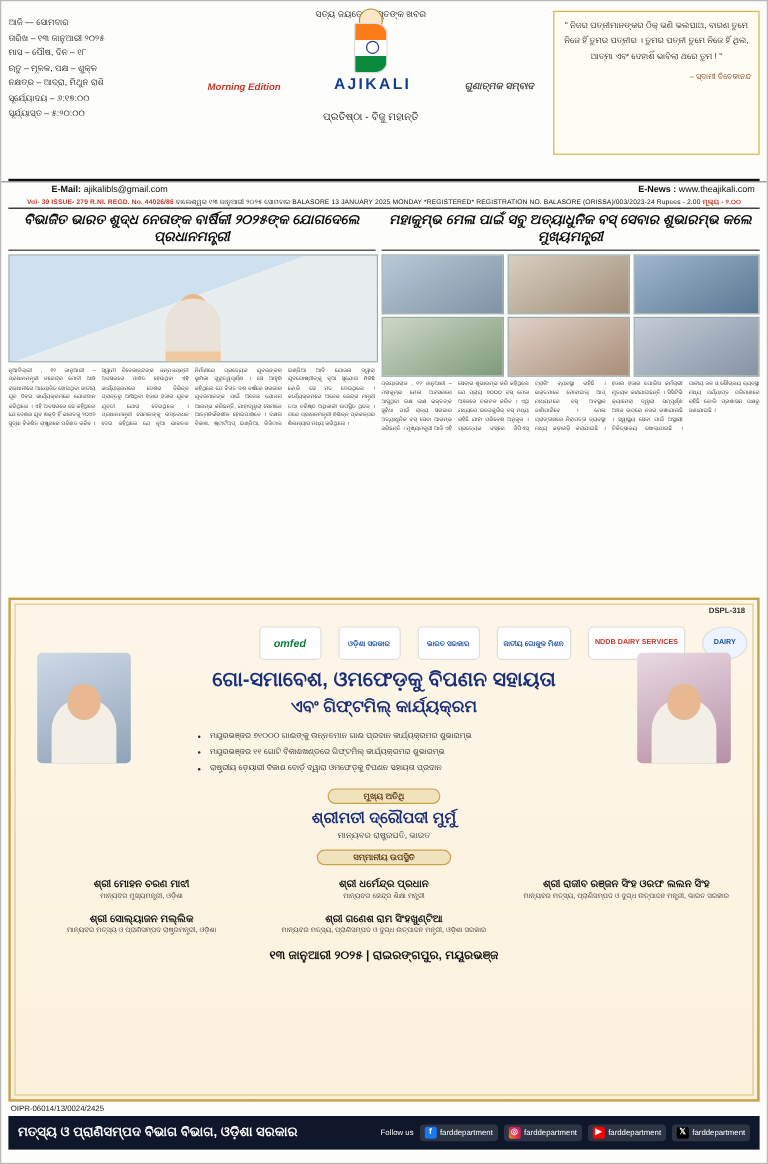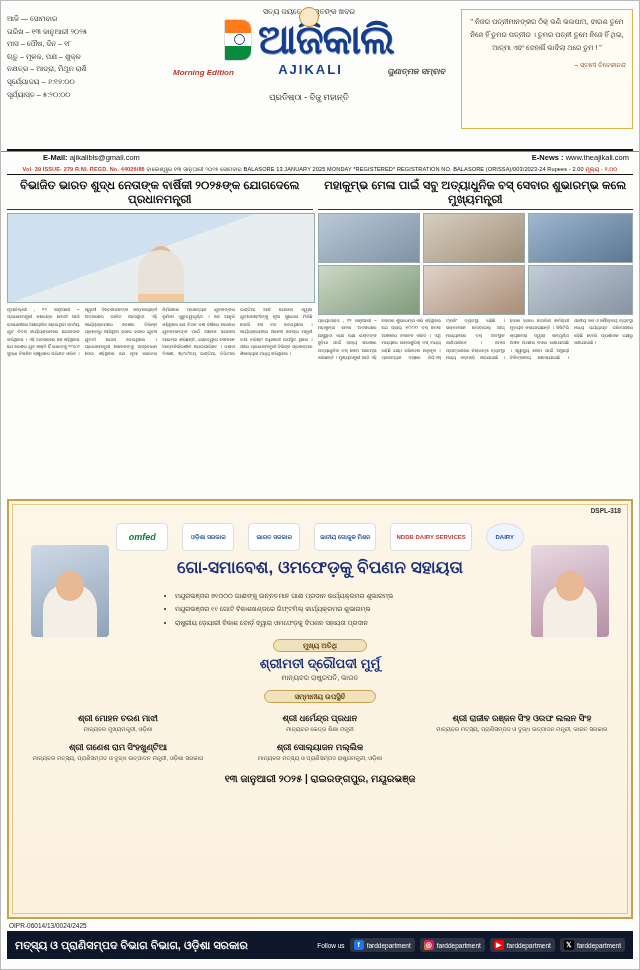--- a/index.html
+++ b/index.html
@@ -143,20 +143,21 @@
   .col-right{width:316px;}
   .headline{
     font-size:11.5px;
     font-weight:bold;
     color:#0b0b0b;
     line-height:1.25;
     text-align:center;
     border-bottom:1px solid #333;
     padding-bottom:2px;
     margin-bottom:3px;
+    font-style:italic;
   }
   .body-cols{
     column-count:4;
     column-gap:5px;
     font-size:4.6px;
     line-height:1.62;
     text-align:justify;
     color:#222;
     height:278px;
     overflow:hidden;
@@ -206,21 +207,21 @@
     padding:6px 8px;
     background-image:linear-gradient(#fdf6e8,#fbf1dd);
   }
   .ad:before{
     content:"";position:absolute;inset:3px;border:1px solid #e0c98c;pointer-events:none;
   }
   .dspl{
     position:absolute;right:10px;top:6px;font-size:6.5px;color:#333;font-weight:bold;
   }
   .logos{
-    display:flex;justify-content:center;align-items:center;gap:14px;
+    display:flex;justify-content:flex-end;align-items:center;gap:14px;
     margin:16px 0 4px 0;
   }
   .logo-chip{
     height:26px;min-width:40px;
     background:#fff;border:1px solid #ddd;border-radius:4px;
     display:flex;align-items:center;justify-content:center;
     font-size:6px;font-weight:bold;color:#1a4f9c;padding:0 5px;text-align:center;
   }
   .logo-chip.omfed{color:#0a7a3c;font-size:9px;font-style:italic;}
   .logo-chip.nddb{color:#c0392b;}
@@ -315,21 +316,20 @@
       <div>ସୂର୍ଯ୍ୟାସ୍ତ – ୫:୨୦:୦୦</div>
     </div>
 
     <div class="mh-center">
       <div class="emblem">
         <div class="circ"></div>
       </div>
       <div class="mh-topline">ସତ୍ୟ ଜୟତେ ସମସ୍ତଙ୍କ ଖବର</div>
       <div class="logo-row">
         <div class="flag"></div>
-        <div class="paper-name">ଆଜିକାଲି</div>
       </div>
       <div class="mh-sub">
         <div class="edition">Morning Edition</div>
         <div class="ajikali-en">AJIKALI</div>
         <div class="edition" style="color:#444">ଗୁଣାତ୍ମକ ସମ୍ବାଦ</div>
       </div>
       <div class="mh-slogan">ପ୍ରତିଷ୍ଠା - ବିଜୁ ମହାନ୍ତି</div>
     </div>
 
     <div class="mh-right">
@@ -390,20 +390,21 @@
       <div class="logo-chip">ଜାତୀୟ ଗୋକୁଳ ମିଶନ</div>
       <div class="logo-chip nddb">NDDB DAIRY SERVICES</div>
       <div class="logo-chip round">DAIRY</div>
     </div>
 
     <div class="portrait l"></div>
     <div class="portrait r"></div>
 
     <div class="ad-title">
       <span>ଗୋ-ସମାବେଶ, ଓମଫେଡ଼କୁ ବିପଣନ ସହାୟତା</span>
+      <span class="l2">ଏବଂ ଗିଫ୍ଟମିଲ୍ କାର୍ଯ୍ୟକ୍ରମ</span>
     </div>
 
     <ul class="bullets">
       <li>ମୟୂରଭଞ୍ଜର ୭୧୦୦୦ ଗାଈଙ୍କୁ ଉନ୍ନତମାନ ଗାଈ ପ୍ରଦାନ କାର୍ଯ୍ୟକ୍ରମର ଶୁଭାରମ୍ଭ</li>
       <li>ମୟୂରଭଞ୍ଜର ୧୧ ଗୋଟି ବିକାଶଖଣ୍ଡରେ ଗିଫ୍ଟମିଲ୍ କାର୍ଯ୍ୟକ୍ରମର ଶୁଭାରମ୍ଭ</li>
       <li>ରାଷ୍ଟ୍ରୀୟ ଡ଼େୟାରୀ ବିକାଶ ବୋର୍ଡ଼ ଦ୍ୱାରା ଓମଫେଡ଼କୁ ବିପଣନ ସହାୟତା ପ୍ରଦାନ</li>
     </ul>
 
     <div class="badge">ମୁଖ୍ୟ ଅତିଥି</div>
     <div class="chief">
@@ -420,26 +421,26 @@
       </div>
       <div class="guest">
         <div class="nm">ଶ୍ରୀ ଧର୍ମେନ୍ଦ୍ର ପ୍ରଧାନ</div>
         <div class="ds">ମାନ୍ୟବର କେନ୍ଦ୍ର ଶିକ୍ଷା ମନ୍ତ୍ରୀ</div>
       </div>
       <div class="guest">
         <div class="nm">ଶ୍ରୀ ରାଜୀବ ରଞ୍ଜନ ସିଂହ ଓରଫ ଲଲନ ସିଂହ</div>
         <div class="ds">ମାନ୍ୟବର ମତ୍ସ୍ୟ, ପ୍ରାଣିସମ୍ପଦ ଓ ଦୁଗ୍ଧ ଉତ୍ପାଦନ ମନ୍ତ୍ରୀ, ଭାରତ ସରକାର</div>
       </div>
       <div class="guest">
+        <div class="nm">ଶ୍ରୀ ସୋଲ୍ୟାଜନ ମଲ୍ଲିକ</div>
+        <div class="ds">ମାନ୍ୟବର ମତ୍ସ୍ୟ ଓ ପ୍ରାଣିସମ୍ପଦ ରାଷ୍ଟ୍ରମନ୍ତ୍ରୀ, ଓଡ଼ିଶା</div>
+      </div>
+      <div class="guest">
         <div class="nm">ଶ୍ରୀ ଗଣେଶ ରାମ ସିଂହଖୁଣ୍ଟିଆ</div>
         <div class="ds">ମାନ୍ୟବର ମତ୍ସ୍ୟ, ପ୍ରାଣିସମ୍ପଦ ଓ ଦୁଗ୍ଧ ଉତ୍ପାଦନ ମନ୍ତ୍ରୀ, ଓଡ଼ିଶା ସରକାର</div>
-      </div>
-      <div class="guest">
-        <div class="nm">ଶ୍ରୀ ସୋଲ୍ୟାଜନ ମଲ୍ଲିକ</div>
-        <div class="ds">ମାନ୍ୟବର ମତ୍ସ୍ୟ ଓ ପ୍ରାଣିସମ୍ପଦ ରାଷ୍ଟ୍ରମନ୍ତ୍ରୀ, ଓଡ଼ିଶା</div>
       </div>
     </div>
 
     <div class="ad-footline">୧୩ ଜାନୁଆରୀ ୨୦୨୫ | ରାଇରଙ୍ଗପୁର, ମୟୂରଭଞ୍ଜ</div>
   </div>
 
   <div class="oipr">OIPR-06014/13/0024/2425</div>
 
   <div class="footer">
     <div class="dept">ମତ୍ସ୍ୟ ଓ ପ୍ରାଣିସମ୍ପଦ ବିଭାଗ ବିଭାଗ, ଓଡ଼ିଶା ସରକାର</div>

